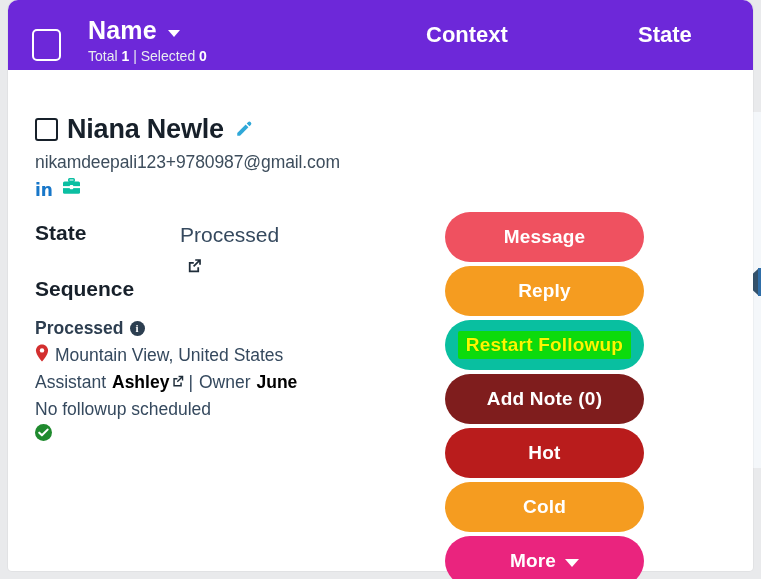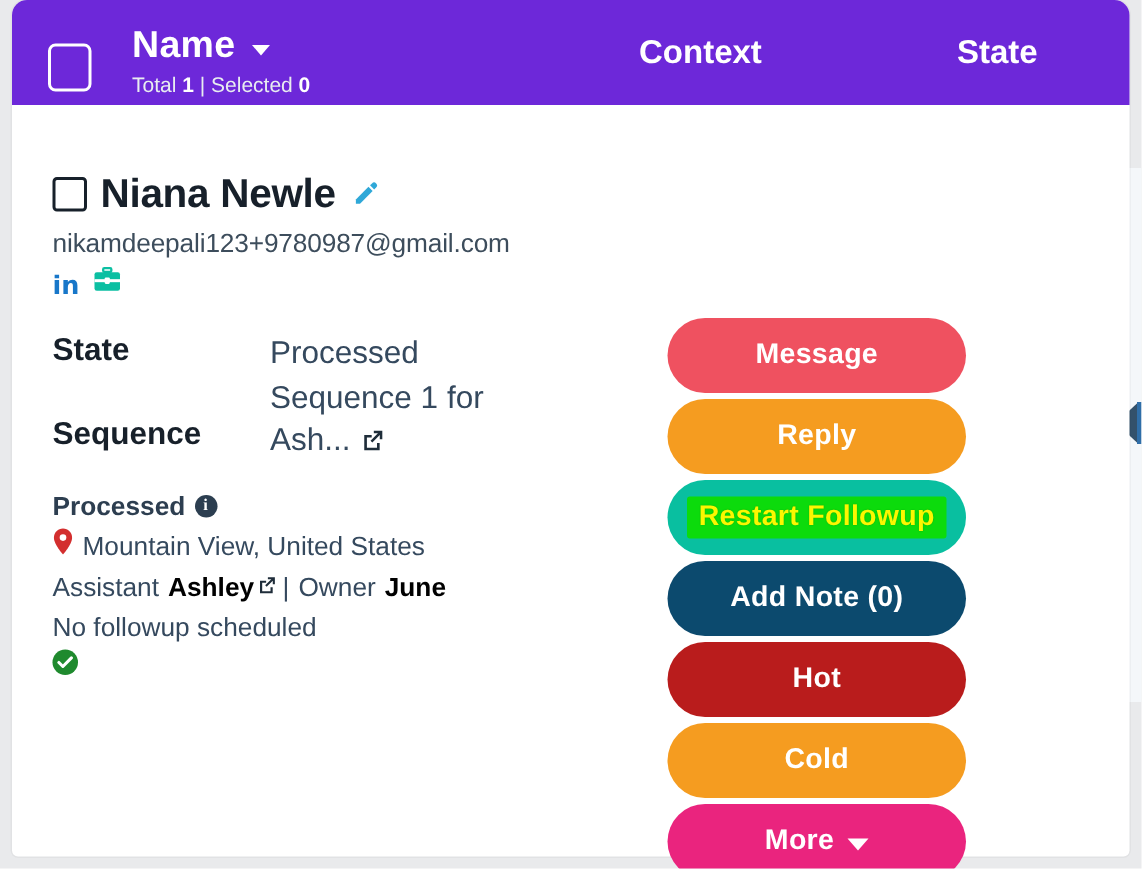--- a/index.html
+++ b/index.html
@@ -168,21 +168,21 @@
   }
   .btn-message{background:#ef5160;}
   .btn-restart{background:#09bfa0;position:relative;}
   .btn-restart .hl{
     background:#0cdb0c;color:#fbf700;
     padding:3px 8px;border-radius:2px;
     font-size:19px;font-weight:bold;
     text-shadow:0 0 1px rgba(0,0,0,.25);
   }
   .btn-reply{background:#f59c20;}
-  .btn-note{background:#0c4a6e;}
+  .btn-note{background:#7f1d1d;}
   .btn-hot{background:#b91c1c;}
   .btn-cold{background:#f59c20;}
   .btn-more{background:#ea247e;gap:9px;}
   .chev{
     width:0;height:0;
     border-left:7px solid transparent;
     border-right:7px solid transparent;
     border-top:8px solid #ffffff;
     margin-top:4px;
   }
@@ -245,21 +245,21 @@
         </div>
 
         <div class="kv">
           <div class="kv-row">
             <div class="kv-key">State</div>
             <div class="kv-val">Processed</div>
           </div>
           <div class="kv-row">
             <div class="kv-key k2">Sequence</div>
             <div class="kv-val">
-              <span>Sequence 1 for Ash...</span><span class="ext"><svg width="17" height="17" viewBox="0 0 24 24">
+              <span class="ext"><svg width="17" height="17" viewBox="0 0 24 24">
                     <path d="M4 7 H11 V9.5 H6.5 V19 H16 V14.5 H18.5 V21.5 H4 Z" fill="#1f2d3a"></path>
                     <path d="M13 3 H21 V11 H18.6 V7.1 L11.6 14.1 L9.9 12.4 L16.9 5.4 H13 Z" fill="#1f2d3a"></path>
                   </svg></span>
             </div>
           </div>
         </div>
 
         <div class="meta">
           <div class="meta-line bold-lead">
             <span>Processed</span>

